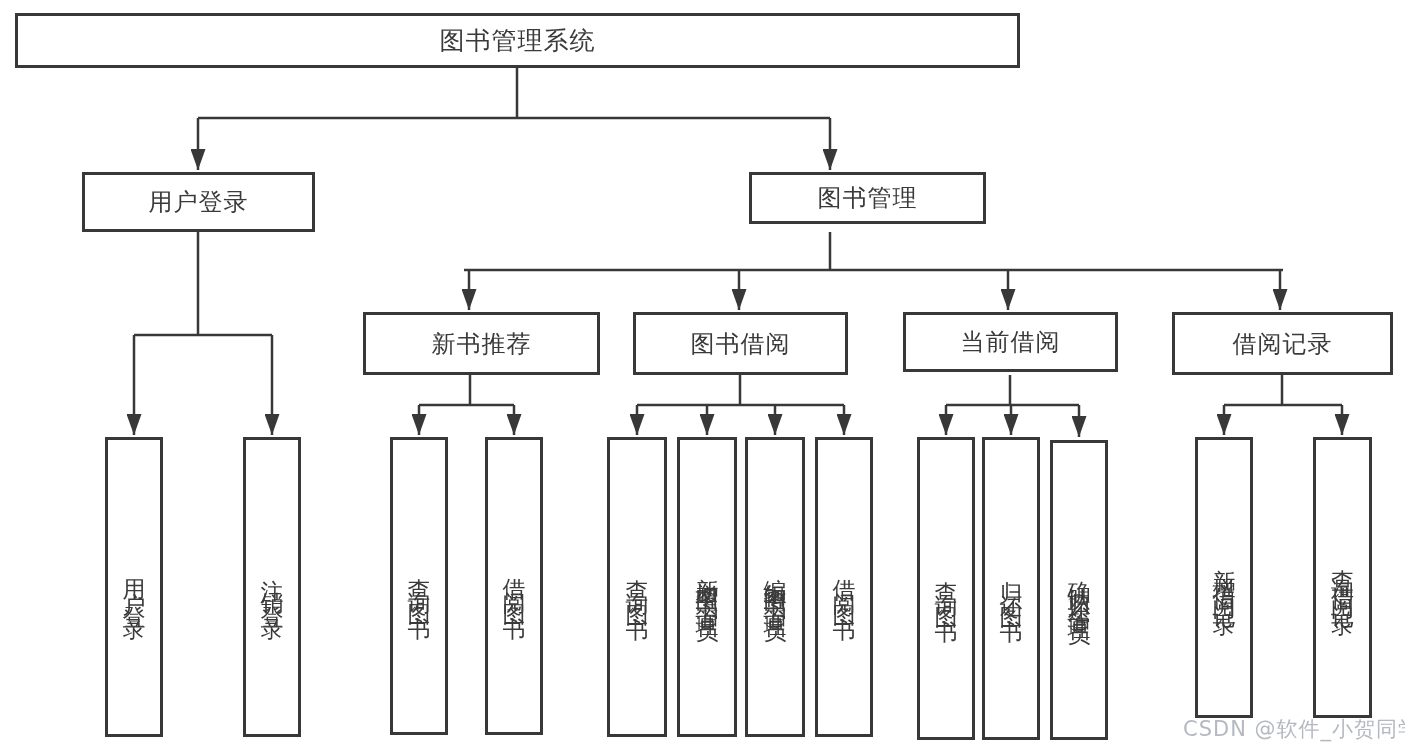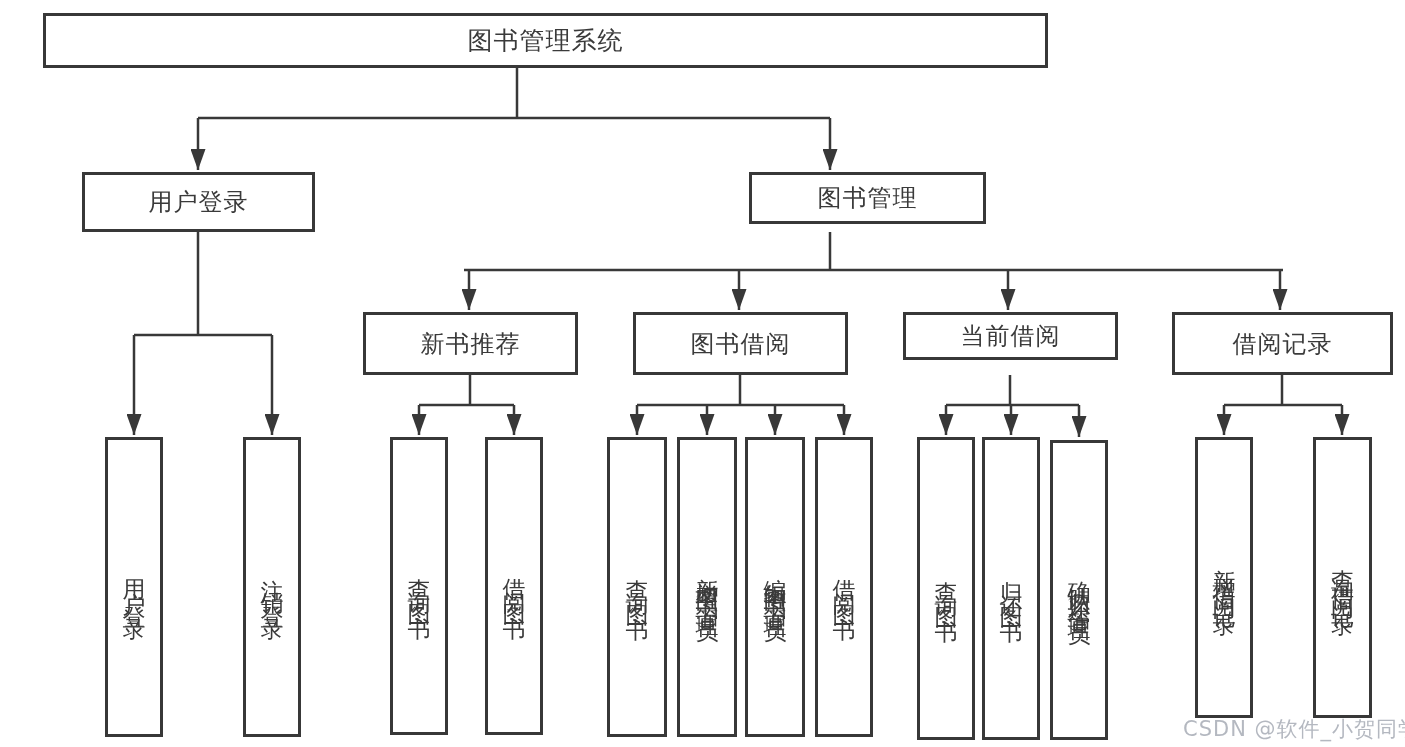--- a/index.html
+++ b/index.html
@@ -100,38 +100,38 @@
       <path d="M946 405 V435" marker-end="url(#arrow)"></path>
       <path d="M1011 405 V435" marker-end="url(#arrow)"></path>
       <path d="M1079 405 V437" marker-end="url(#arrow)"></path>
 
       <path d="M1282 375 V405 M1224 405 H1342"></path>
       <path d="M1224 405 V435" marker-end="url(#arrow)"></path>
       <path d="M1342 405 V435" marker-end="url(#arrow)"></path>
     </g>
   </svg>
 
-  <div class="node root" style="left:15px;top:13px;width:1005px;height:55px;margin-left:28px;">
+  <div class="node root" style="left:15px;top:13px;width:1005px;height:55px;">
     <span class="hlabel">图书管理系统</span>
   </div>
 
   <div class="node" style="left:82px;top:172px;width:233px;height:60px;">
     <span class="hlabel">用户登录</span>
   </div>
   <div class="node" style="left:710px;top:172px;width:237px;height:52px;margin-left:39px;">
     <span class="hlabel">图书管理</span>
   </div>
 
-  <div class="node" style="left:363px;top:312px;width:215px;height:63px;">
+  <div class="node" style="left:363px;top:312px;width:237px;height:63px;">
     <span class="hlabel">新书推荐</span>
   </div>
   <div class="node" style="left:633px;top:312px;width:215px;height:63px;text-align:center;">
     <span class="hlabel">图书借阅</span>
   </div>
-  <div class="node" style="left:903px;top:312px;width:215px;height:48px;">
+  <div class="node" style="left:903px;top:312px;width:215px;height:60px;">
     <span class="hlabel">当前借阅</span>
   </div>
   <div class="node" style="left:1172px;top:312px;width:221px;height:63px;">
     <span class="hlabel">借阅记录</span>
   </div>
 
   <div class="vnode" style="left:105px;top:437px;width:58px;height:300px;">
     <span class="vlabel ls-wide">用户登录</span>
   </div>
   <div class="vnode" style="left:243px;top:437px;width:58px;height:300px;">

